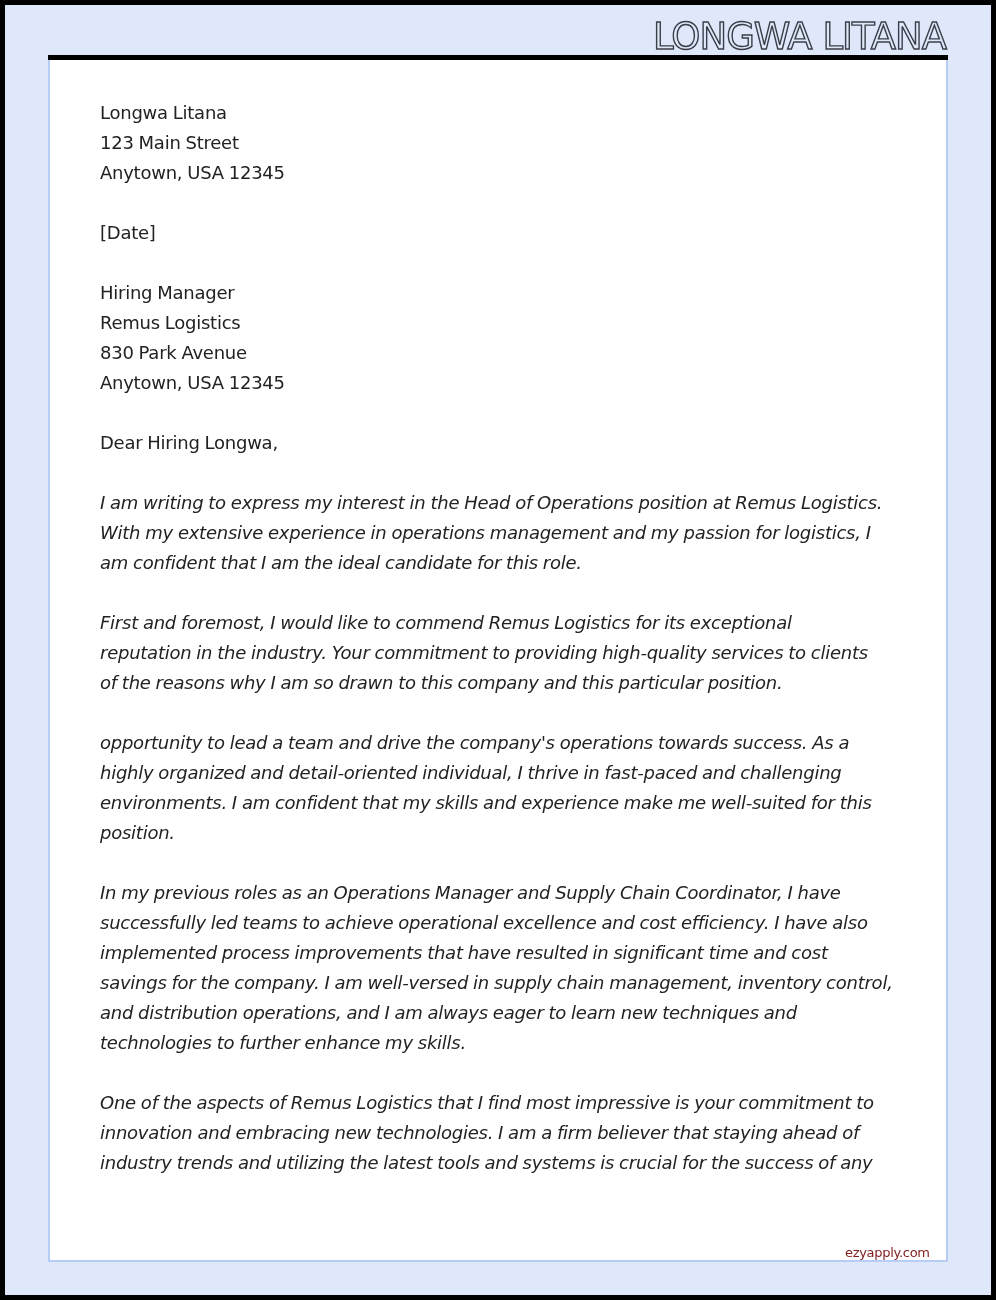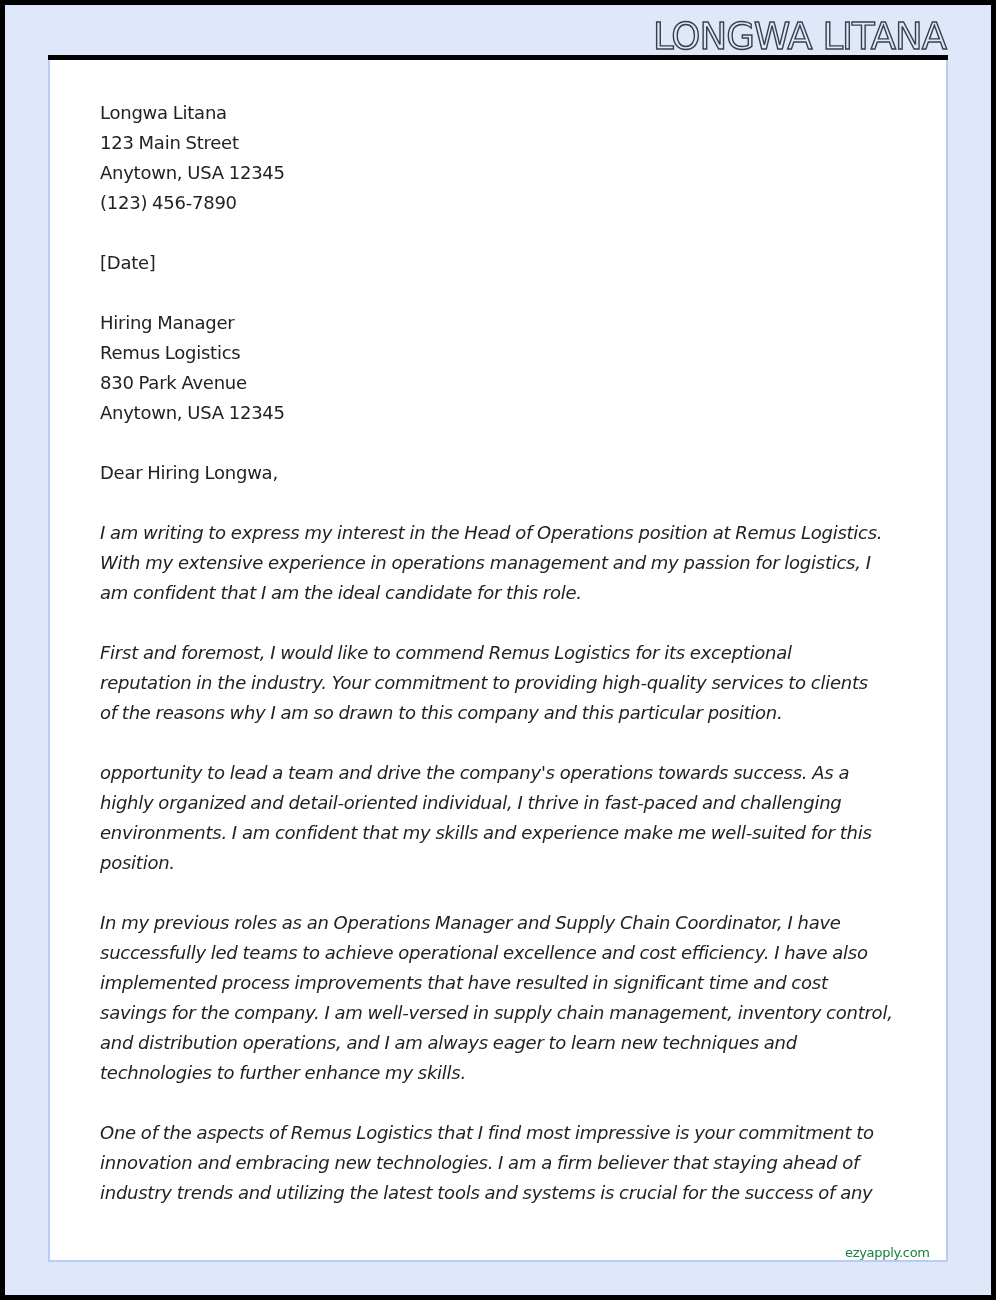--- a/index.html
+++ b/index.html
@@ -25,37 +25,36 @@
     .letter {
       position: absolute; left: 95px; top: 93px; width: 810px;
       font-family: "DejaVu Sans", sans-serif; font-size: 18px; line-height: 30px;
       color: #222222; letter-spacing: -0.25px; word-spacing: -0.5px;
     }
     .letter .block { margin-bottom: 30px; }
     .letter .line { display: block; white-space: nowrap; }
     .letter p { margin-bottom: 30px; font-style: italic; }
     .watermark {
       position: absolute; left: 840px; top: 1240px;
-      font-family: "DejaVu Sans", sans-serif; font-size: 13px; color: #15803d; letter-spacing: -0.3px;
+      font-family: "DejaVu Sans", sans-serif; font-size: 13px; color: #7f1d1d; letter-spacing: -0.3px;
     }
   </style>
 </head>
 <body>
 
 <div class="frame">
   <div class="title">LONGWA LITANA</div>
   <div class="page"></div>
   <div class="top-bar"></div>
 
   <div class="letter">
     <div class="block">
       <span class="line">Longwa Litana</span>
       <span class="line">123 Main Street</span>
       <span class="line">Anytown, USA 12345</span>
-      <span class="line">(123) 456-7890</span>
     </div>
 
     <div class="block">
       <span class="line">[Date]</span>
     </div>
 
     <div class="block">
       <span class="line">Hiring Manager</span>
       <span class="line">Remus Logistics</span>
       <span class="line">830 Park Avenue</span>

